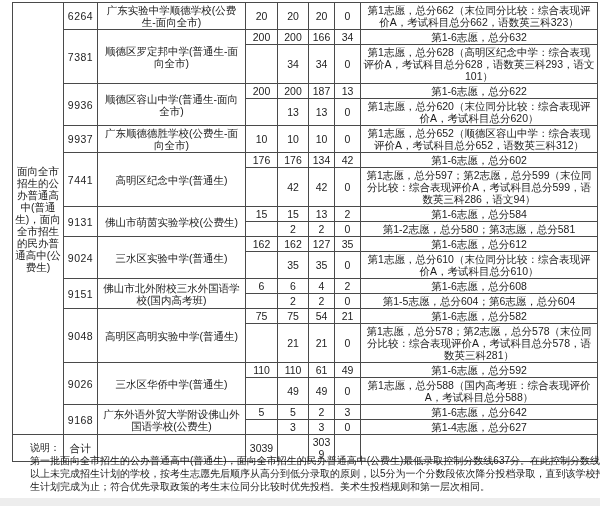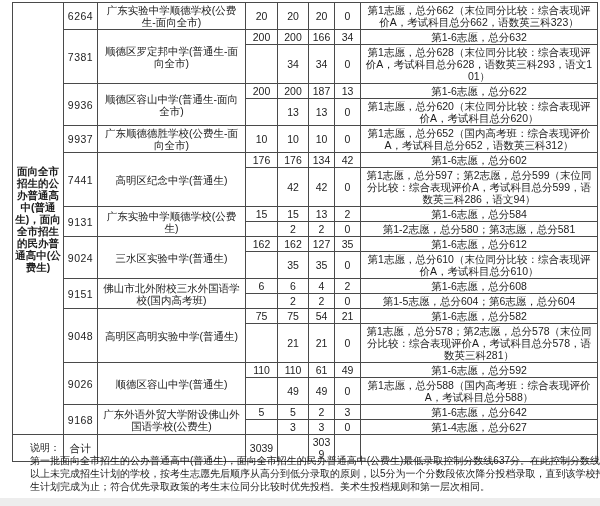--- a/index.html
+++ b/index.html
@@ -26,21 +26,20 @@
     text-align:center;
     vertical-align:middle;
     word-break:break-all;
     overflow:hidden;
   }
   td.cat{
     font-size:10.5px;
     line-height:14px;
     padding:2px 3px;
     text-align:center;
-    font-weight:bold;
   }
   td.code{font-size:11px;letter-spacing:0.5px;}
   td.name{font-size:10.5px;line-height:13px;}
   td.num{font-size:11px;}
   td.remark{
     text-align:left;
     padding:1px 3px;
     font-size:10.5px;
     line-height:12.5px;
   }
@@ -90,21 +89,21 @@
           <td class="num">200</td>
           <td class="num">166</td>
           <td class="num">34</td>
           <td class="remark">第1-6志愿，总分632</td>
         </tr>
         <tr>
           <td class="num"></td>
           <td class="num">34</td>
           <td class="num">34</td>
           <td class="num">0</td>
-          <td class="remark">第1志愿，总分628（末位同分比较：综合表现评价A，考试科目总分628，语数英三科293，语文101）</td>
+          <td class="remark">第1志愿，总分628（高明区纪念中学：综合表现评价A，考试科目总分628，语数英三科293，语文101）</td>
         </tr>
         <tr>
           <td class="code" rowspan="2">9936</td>
           <td class="name" rowspan="2">顺德区容山中学(普通生-面向全市)</td>
           <td class="num">200</td>
           <td class="num">200</td>
           <td class="num">187</td>
           <td class="num">13</td>
           <td class="remark">第1-6志愿，总分622</td>
         </tr>
@@ -115,41 +114,41 @@
           <td class="num">0</td>
           <td class="remark">第1志愿，总分620（末位同分比较：综合表现评价A，考试科目总分620）</td>
         </tr>
         <tr>
           <td class="code" rowspan="1">9937</td>
           <td class="name" rowspan="1">广东顺德德胜学校(公费生-面向全市)</td>
           <td class="num">10</td>
           <td class="num">10</td>
           <td class="num">10</td>
           <td class="num">0</td>
-          <td class="remark">第1志愿，总分652（国内高考班：综合表现评价A，考试科目总分652，语数英三科312）</td>
+          <td class="remark">第1志愿，总分652（顺德区容山中学：综合表现评价A，考试科目总分652，语数英三科312）</td>
         </tr>
         <tr>
           <td class="code" rowspan="2">7441</td>
           <td class="name" rowspan="2">高明区纪念中学(普通生)</td>
           <td class="num">176</td>
           <td class="num">176</td>
           <td class="num">134</td>
           <td class="num">42</td>
           <td class="remark">第1-6志愿，总分602</td>
         </tr>
         <tr>
           <td class="num"></td>
           <td class="num">42</td>
           <td class="num">42</td>
           <td class="num">0</td>
           <td class="remark">第1志愿，总分597；第2志愿，总分599（末位同分比较：综合表现评价A，考试科目总分599，语数英三科286，语文94）</td>
         </tr>
         <tr>
           <td class="code" rowspan="2">9131</td>
-          <td class="name" rowspan="2">广东实验中学顺德学校(公费生)</td>
+          <td class="name" rowspan="2">佛山市萌茵实验学校(公费生)</td>
           <td class="num">15</td>
           <td class="num">15</td>
           <td class="num">13</td>
           <td class="num">2</td>
           <td class="remark">第1-6志愿，总分584</td>
         </tr>
         <tr>
           <td class="num"></td>
           <td class="num">2</td>
           <td class="num">2</td>
@@ -199,21 +198,21 @@
         </tr>
         <tr>
           <td class="num"></td>
           <td class="num">21</td>
           <td class="num">21</td>
           <td class="num">0</td>
           <td class="remark">第1志愿，总分578；第2志愿，总分578（末位同分比较：综合表现评价A，考试科目总分578，语数英三科281）</td>
         </tr>
         <tr>
           <td class="code" rowspan="2">9026</td>
-          <td class="name" rowspan="2">顺德区容山中学(普通生)</td>
+          <td class="name" rowspan="2">三水区华侨中学(普通生)</td>
           <td class="num">110</td>
           <td class="num">110</td>
           <td class="num">61</td>
           <td class="num">49</td>
           <td class="remark">第1-6志愿，总分592</td>
         </tr>
         <tr>
           <td class="num"></td>
           <td class="num">49</td>
           <td class="num">49</td>

